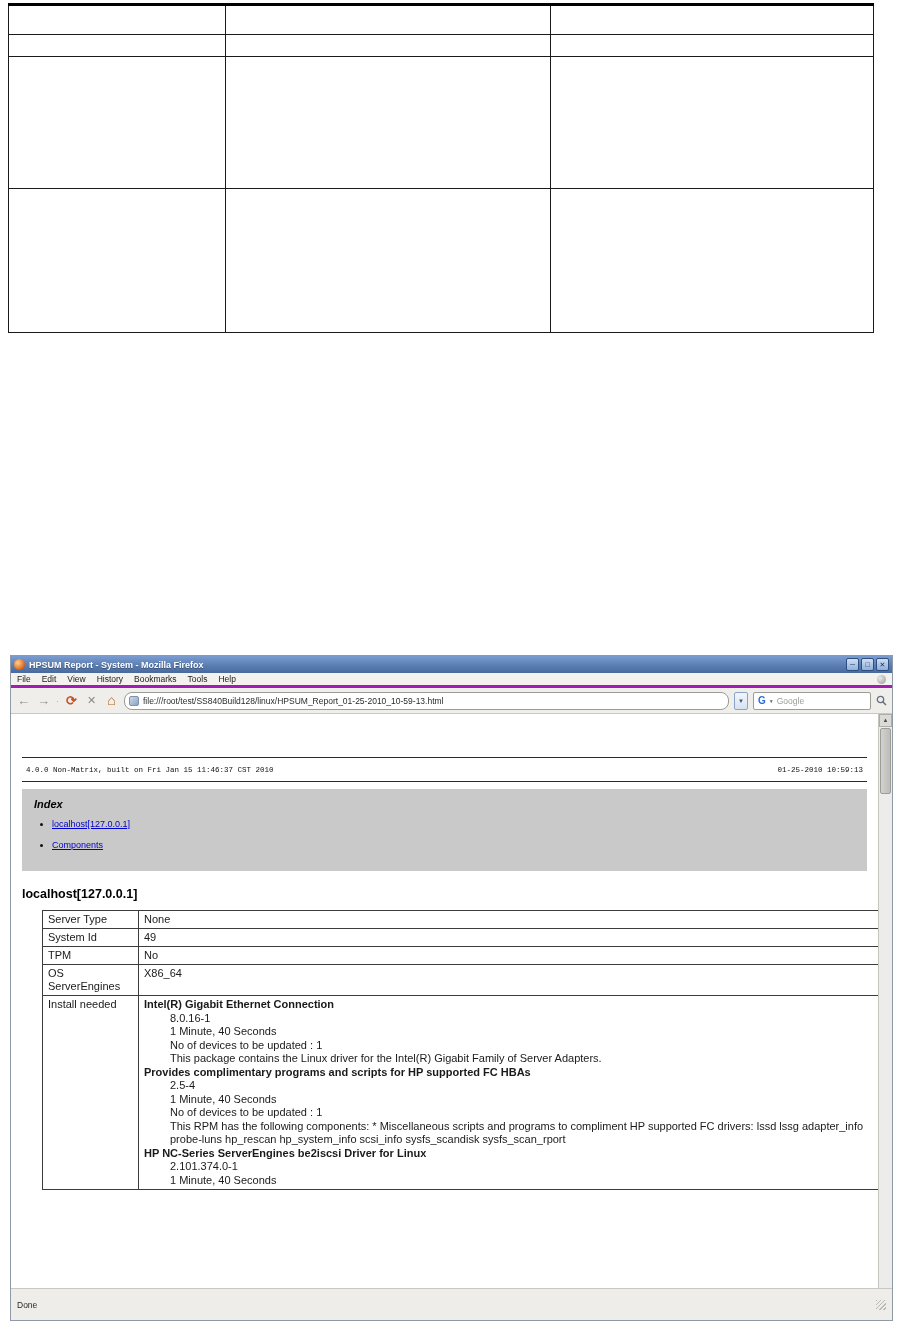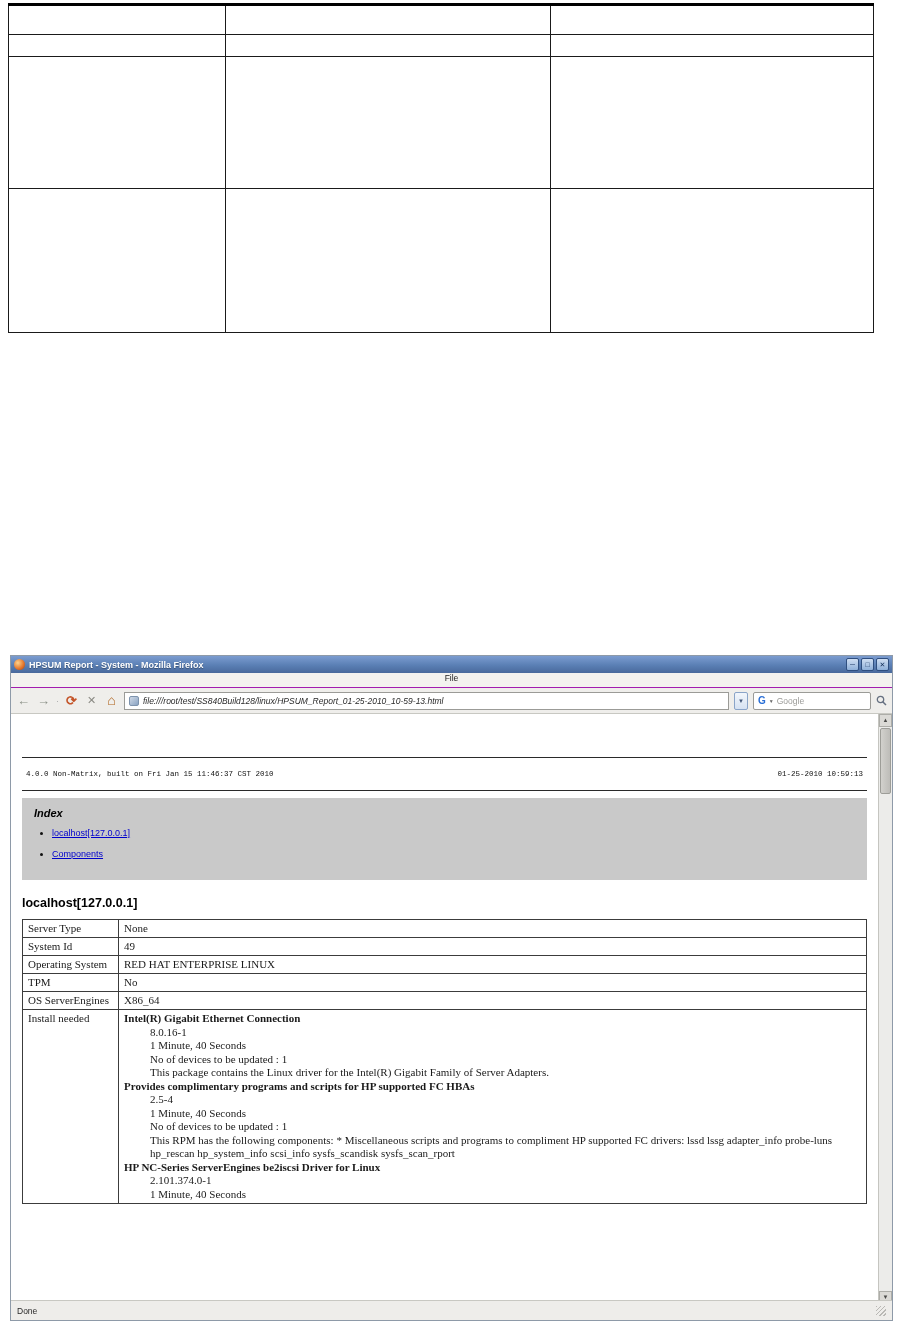--- a/index.html
+++ b/index.html
@@ -23,35 +23,35 @@
               background:linear-gradient(180deg,#7b9cd0 0%,#5a7fb4 55%,#49699c 100%); }
   .ff-icon { width:11px; height:11px; border-radius:50%;
              background:radial-gradient(circle at 35% 35%, #ffd28a, #e2732a 60%, #9c3d10); margin-right:4px; }
   .win-title { flex:1; color:#ffffff; font-weight:bold; font-size:9px;
                white-space:nowrap; overflow:hidden; text-shadow:0 1px 1px rgba(0,0,0,.35); }
   .win-btn { width:13px; height:13px; margin-left:2px; border:1px solid #2f4f80; border-radius:2px;
              background:linear-gradient(180deg,#cfdef2,#8fb0d9); color:#17335e; font-size:7px;
              line-height:11px; text-align:center; cursor:default; }
 
   .menubar { height:15px; display:flex; align-items:center; gap:11px; padding:0 6px;
-             background:#f3f2ef; border-bottom:1px solid #a21caf; font-size:8.5px; color:#1b1b1b;flex-direction:column; }
+             background:#f3f2ef; border-bottom:3px solid #a21caf; font-size:8.5px; color:#1b1b1b; }
   .menu-item { cursor:default; }
   .throbber { margin-left:auto; width:9px; height:9px; border-radius:50%;
               background:radial-gradient(circle at 35% 35%, #e9e9e9, #9a9a97); }
 
   .navbar { height:26px; display:flex; align-items:center; gap:5px; padding:0 5px;
             background:#efeeeb; border-bottom:1px solid #c8c8c2; }
   .nav-ic { font-size:13px; line-height:13px; color:#8c9188; width:15px; text-align:center; }
   .nav-ic.reload { color:#c4552a; font-weight:bold; }
   .nav-ic.stop { color:#8a8a84; font-size:11px; }
   .nav-ic.home { color:#b0641f; font-size:14px; }
   .nav-sep { color:#aaa; font-size:9px; }
 
-  .urlbar { flex:1; height:18px; background:#fff; border:1px solid #9b9b97; border-radius:0;
-            display:flex; align-items:center; gap:4px; padding:0 4px; min-width:0;font-style:italic; }
+  .urlbar { flex:1; height:18px; background:#fff; border:1px solid #9b9b97; border-radius:8px;
+            display:flex; align-items:center; gap:4px; padding:0 4px; min-width:0; }
   .favicon { width:10px; height:10px; border-radius:2px; flex:0 0 auto;
              background:linear-gradient(135deg,#cfd9e6,#8aa3c2); border:1px solid #7d93ad; }
   .url-text { flex:1; font-size:8.5px; color:#2a2a2a; white-space:nowrap; overflow:hidden; }
   .url-drop { width:14px; height:18px; border:1px solid #8aa4c8; border-radius:2px;
               background:linear-gradient(180deg,#f2f6fb,#d6e2f2); color:#44587a; font-size:6px;
               line-height:16px; text-align:center; }
 
   .searchbox { width:118px; height:18px; background:#fff; border:1px solid #9b9b97; border-radius:2px;
                display:flex; align-items:center; gap:3px; padding:0 4px; }
   .g-icon { color:#2a6fd6; font-weight:bold; font-size:10px; }
@@ -59,49 +59,49 @@
   .search-text { font-size:8.5px; color:#9b9b98; }
   .mag svg { display:block; }
 
   .viewport { position:absolute; top:58px; left:0; right:14px; bottom:16px; background:#ffffff; overflow:hidden; }
   .report { padding:19px 11px 0 11px; }
 
   .banner { height:45px; background:#1a1a52; display:flex; align-items:center; padding-left:14px; }
   .banner-title { color:#ffffff; font-weight:bold; font-size:15px; letter-spacing:.5px;
                   font-family:"Liberation Mono","DejaVu Sans Mono",monospace; }
 
-  .verstrip { margin-top:24px; height:34px; border-top:1px solid #2a2a2a; border-bottom:1px solid #2a2a2a;
+  .verstrip { margin-top:24px; height:25px; border-top:1px solid #2a2a2a; border-bottom:1px solid #2a2a2a;
               display:flex; align-items:center; justify-content:space-between; padding:0 4px;
               font-family:"Liberation Mono","DejaVu Sans Mono",monospace; font-size:7.5px; color:#111; }
 
   .index-box { margin-top:7px; background:#c9c9c9; padding:9px 12px 10px 12px; }
   .index-title { font-weight:bold; font-size:11px; color:#000;font-style:italic; }
   .index-box ul { margin:9px 0 0 18px; }
   .index-box li { margin-bottom:11px; font-size:9px; color:#111; }
   .index-box a { color:#0000cc; text-decoration:underline; cursor:pointer; }
 
   .host-heading { margin-top:16px; font-weight:bold; font-size:12.5px; color:#000; }
 
   .host-table { margin-top:9px; width:100%; border-collapse:collapse;
-                font-family:Liberation Serif, serif; font-size:11px; color:#1a1a1a; }
+                font-family:Liberation Sans, sans-serif; font-size:11px; color:#1a1a1a;margin-left:20px; }
   .host-table td { border:1px solid #3c3c3c; padding:2px 5px; vertical-align:top; line-height:13px; }
   .host-table td.lbl { width:96px; }
   .pkg-name { font-weight:bold; line-height:13.5px; }
   .pkg-line { padding-left:26px; line-height:13.5px; }
 
   .scrollbar { position:absolute; top:58px; right:0; bottom:16px; width:14px;
                background:#ececea; border-left:1px solid #c5c5c0; }
   .sb-btn { position:absolute; left:0; width:13px; height:13px; background:#dbdad6;
             border:1px solid #adada8; font-size:6px; line-height:11px; text-align:center; color:#4a4a48; }
   .sb-up { top:0; }
   .sb-down { bottom:0; }
   .sb-thumb { position:absolute; top:14px; left:1px; width:11px; height:66px;
               background:linear-gradient(90deg,#d2d1cd,#bdbcb8); border:1px solid #9d9d98; border-radius:2px; }
 
-  .statusbar { position:absolute; left:0; right:0; bottom:0; height:20px; background:#eeedea;
+  .statusbar { position:absolute; left:0; right:0; bottom:0; height:32px; background:#eeedea;
                border-top:1px solid #c8c8c2; display:flex; align-items:center; padding:0 6px;
                font-size:8.5px; color:#2a2a2a; }
   .grip { margin-left:auto; width:10px; height:10px;
           background:repeating-linear-gradient(135deg,#b9b8b4 0 1px,transparent 1px 3px); }
 </style>
 </head>
 <body>
 
 <div class="page">
 
@@ -206,24 +206,20 @@
           <tbody>
               <tr>
             <td class="lbl">Server Type</td>
             <td>None</td>
           </tr>
           <tr>
             <td class="lbl">System Id</td>
             <td>49</td>
           </tr>
           <tr>
-            <td class="lbl">Operating System</td>
-            <td>RED HAT ENTERPRISE LINUX</td>
-          </tr>
-          <tr>
             <td class="lbl">TPM</td>
             <td>No</td>
           </tr>
           <tr>
             <td class="lbl">OS ServerEngines</td>
             <td>X86_64</td>
           </tr>
           <tr>
             <td class="lbl">Install needed</td>
             <td>

